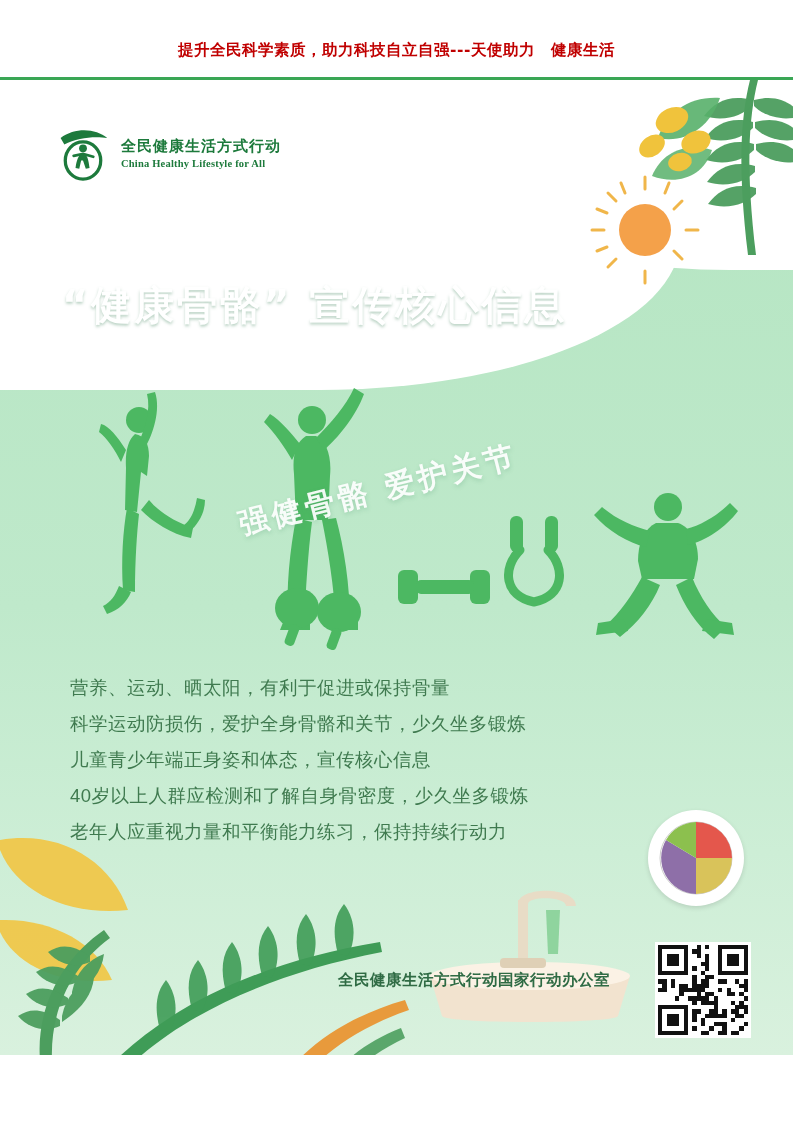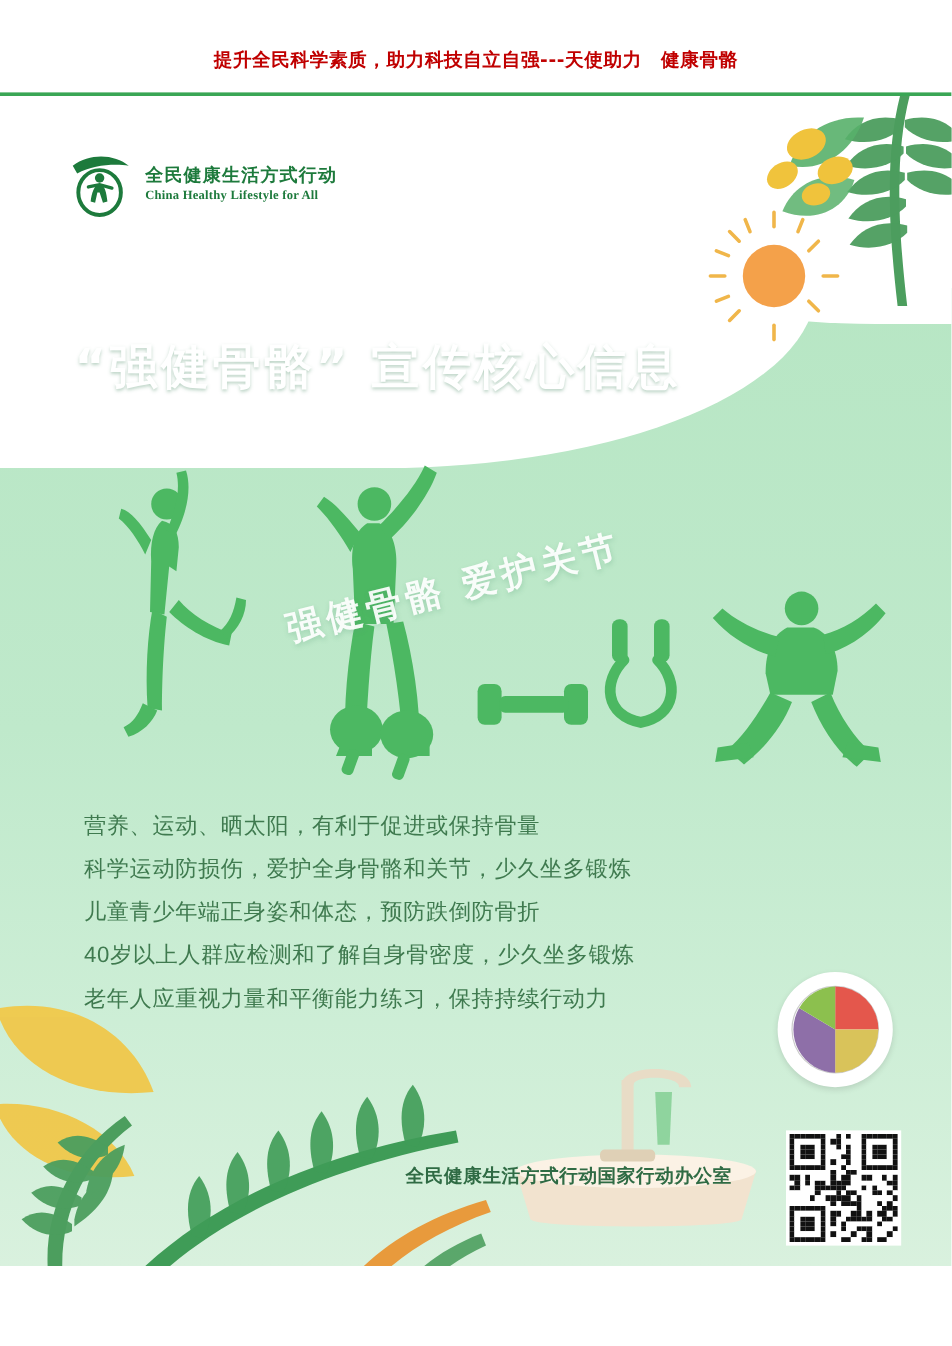--- a/index.html
+++ b/index.html
@@ -224,21 +224,21 @@
     left: 400px;
     top: 800px;
     width: 260px;
     height: 150px;
   }
 </style>
 </head>
 <body>
 
 <div class="doc-header">
-  <div class="doc-subtitle">提升全民科学素质，助力科技自立自强---天使助力　健康骨骼</div>
+  <div class="doc-subtitle">提升全民科学素质，助力科技自立自强---天使助力　健康生活</div>
   <div class="header-rule"></div>
 </div>
 
 <div class="poster">
 
   <div class="poster-green"></div>
   <div class="poster-white-curve"></div>
   <div class="poster-white-curve2"></div>
 
   <svg class="leaf" style="left:690px; top:0px;" width="110" height="180" viewBox="0 0 110 180">
@@ -295,21 +295,21 @@
       <circle cx="30" cy="25" r="4.2" fill="#1d7a3c"></circle>
       <path d="M30 30 C25 32 23 38 22 46 L26 47 L28 38 L30 38 L33 47 L37 46 C36 38 35 32 30 30 Z" fill="#1d7a3c"></path>
       <path d="M20 33 L30 31 L41 34" stroke="#1d7a3c" stroke-width="3" fill="none" stroke-linecap="round"></path>
     </svg>
     <div>
       <div class="logo-text-cn">全民健康生活方式行动</div>
       <div class="logo-text-en">China Healthy Lifestyle for All</div>
     </div>
   </div>
 
-  <div class="poster-headline">“强健骨骼” 宣传核心信息</div>
+  <div class="poster-headline">“健康骨骼” 宣传核心信息</div>
 
   <svg class="athlete" style="left:95px; top:310px;" width="130" height="250" viewBox="0 0 130 250">
     <g fill="#4cb862">
       <circle cx="44" cy="30" r="13"></circle>
       <path d="M40 44 C33 50 30 62 31 78 L30 120 L42 122 L46 82 L52 86 L54 66 C54 54 50 46 40 44 Z"></path>
       <path d="M44 52 C50 38 56 20 52 4 L60 2 C66 20 58 44 50 58 Z"></path>
       <path d="M31 60 C22 46 14 36 6 34 L4 42 C12 48 20 60 26 72 Z"></path>
       <path d="M32 118 C28 140 26 170 28 200 L40 202 C40 170 42 142 44 124 Z"></path>
       <path d="M46 120 C58 132 76 144 96 148 L98 138 C80 132 64 122 54 110 Z"></path>
       <path d="M94 142 C104 134 110 122 110 110 L102 108 C100 120 96 130 88 136 Z"></path>
@@ -368,21 +368,21 @@
       <ellipse cx="74" cy="32" rx="22" ry="20"></ellipse>
       <rect x="64" y="48" width="10" height="22" rx="4" transform="rotate(20 69 59)"></rect>
     </g>
   </svg>
 
   <div class="poster-slogan">强健骨骼 爱护关节</div>
 
   <div class="poster-lines">
     <div class="poster-line">营养、运动、晒太阳，有利于促进或保持骨量</div>
     <div class="poster-line">科学运动防损伤，爱护全身骨骼和关节，少久坐多锻炼</div>
-    <div class="poster-line">儿童青少年端正身姿和体态，预防跌倒防骨折</div>
+    <div class="poster-line">儿童青少年端正身姿和体态，宣传核心信息</div>
     <div class="poster-line">40岁以上人群应检测和了解自身骨密度，少久坐多锻炼</div>
     <div class="poster-line">老年人应重视力量和平衡能力练习，保持持续行动力</div>
   </div>
 
   <div class="pie-badge">
     <svg width="78" height="78" viewBox="0 0 78 78">
       <circle cx="39" cy="39" r="36" fill="#ffffff" stroke="#cccccc" stroke-width="1"></circle>
       <path d="M39 39 L39 3 A36 36 0 0 1 75 39 Z" fill="#e4574c"></path>
       <path d="M39 39 L75 39 A36 36 0 0 1 39 75 Z" fill="#d9c35a"></path>
       <path d="M39 39 L39 75 A36 36 0 0 1 9 21 Z" fill="#8e6fa8"></path>

